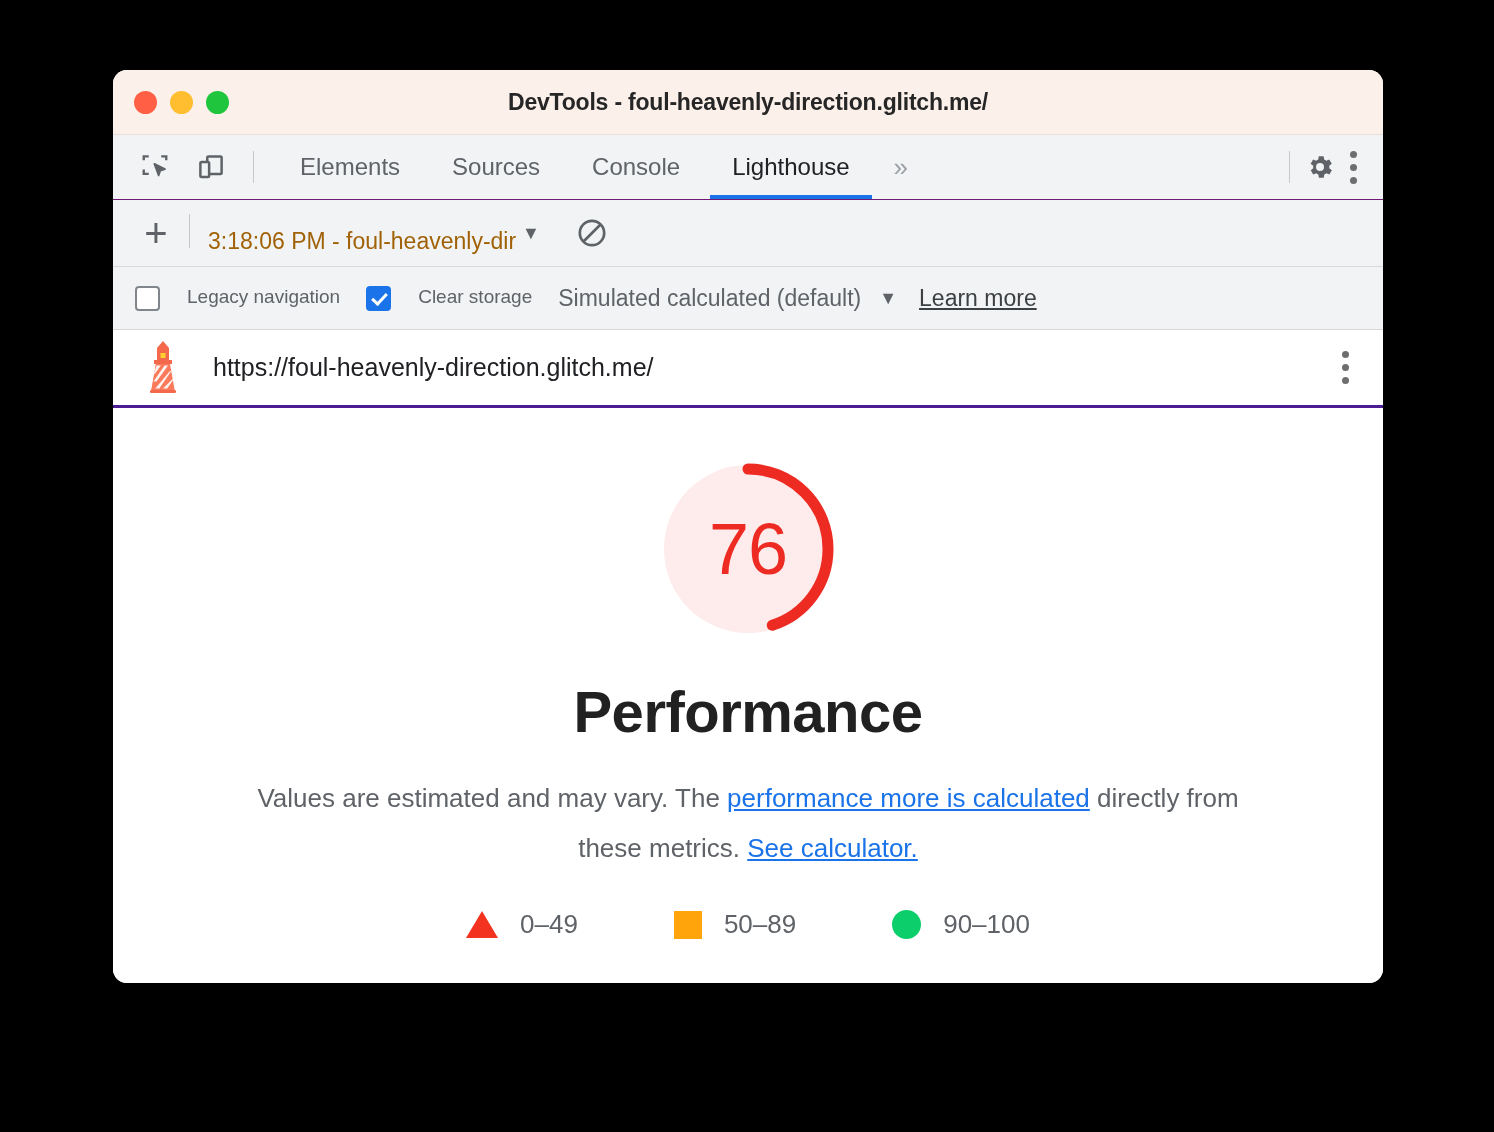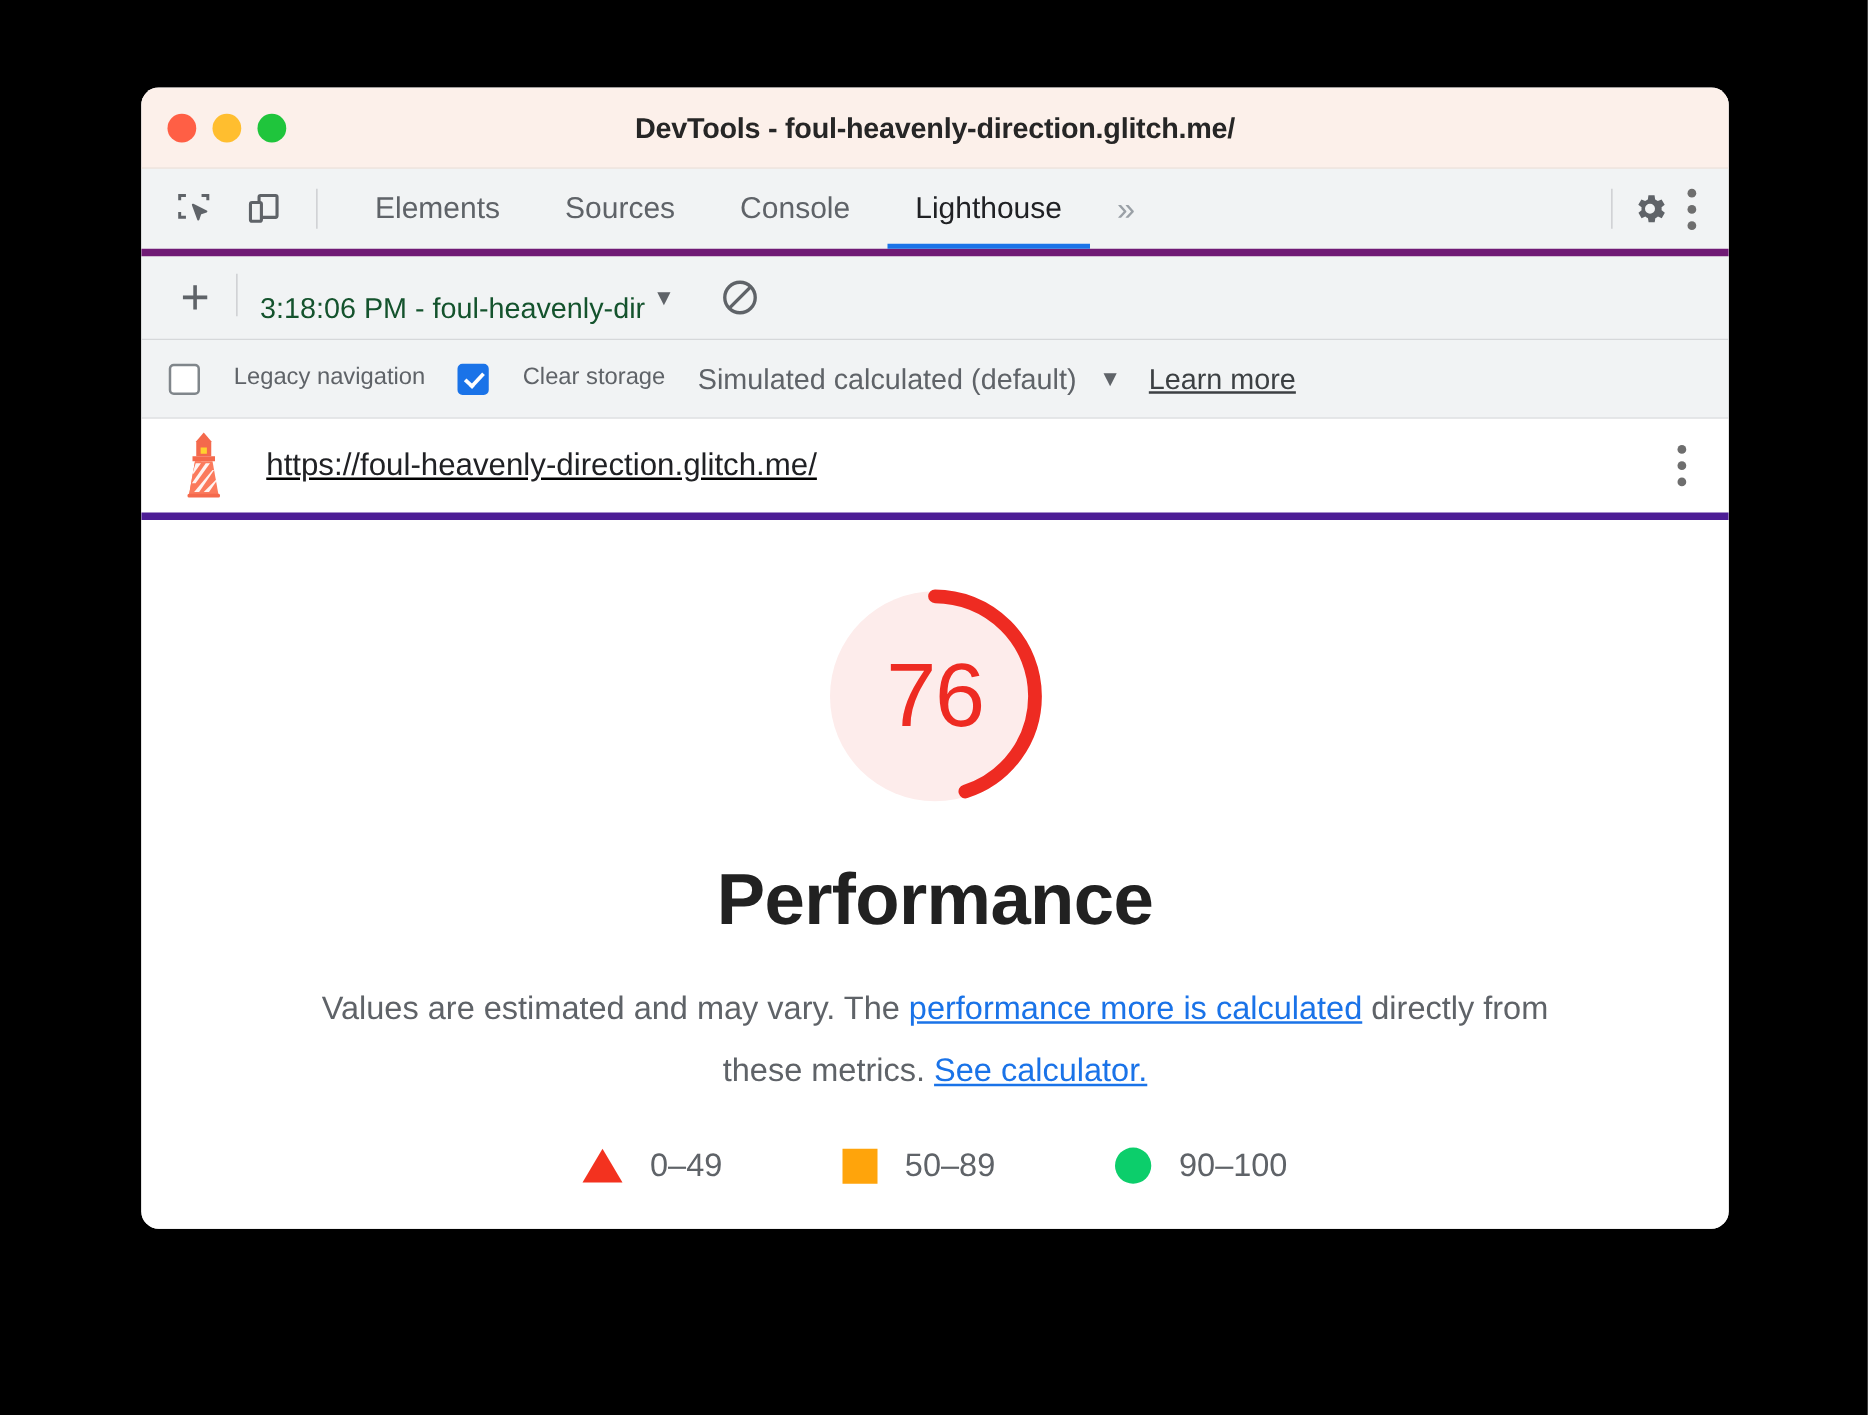--- a/index.html
+++ b/index.html
@@ -62,21 +62,21 @@
     font-size: 23px;
     font-weight: bold;
     color: #262626;
     letter-spacing: -0.2px;
   }
 
   
   .tabbar {
     height: 64px;
     background: #f1f3f4;
-    border-bottom: 6px solid #701a75;
+    border-bottom: 1px solid #701a75;
     display: flex;
     align-items: stretch;
     position: relative;
   }
   .tool-icons {
     display: flex;
     align-items: center;
     padding-left: 20px;
     gap: 12px;
   }
@@ -146,21 +146,21 @@
     line-height: 1;
   }
   .run-select {
     display: flex;
     align-items: center;
     max-width: 430px;
     margin-left: 8px;
   }
   .run-select .label {
     font-size: 23px;
-    color: #14532d;
+    color: #a16207;
     white-space: nowrap;
     overflow: hidden;
     text-overflow: clip;
     max-width: 400px;
     display: block;
     margin-top: 16px;
   }
   .caret {
     font-size: 18px;
     color: #5f6368;
@@ -224,25 +224,24 @@
   .learn-more {
     font-size: 23px;
     color: #3c4043;
     text-decoration: underline;
   }
 
   
   .url-row {
     height: 75px;
     background: #ffffff;
-    border-bottom: 6px solid #4c1d95;
+    border-bottom: 3px solid #4c1d95;
     display: flex;
     align-items: center;
     padding: 0 26px 0 28px;
-    text-decoration: underline;
   }
   .lh-logo { width: 44px; height: 56px; flex: none; }
   .url-text {
     font-size: 25px;
     color: #202124;
     margin-left: 28px;
   }
   .url-kebab { margin-left: auto; }
 
   

